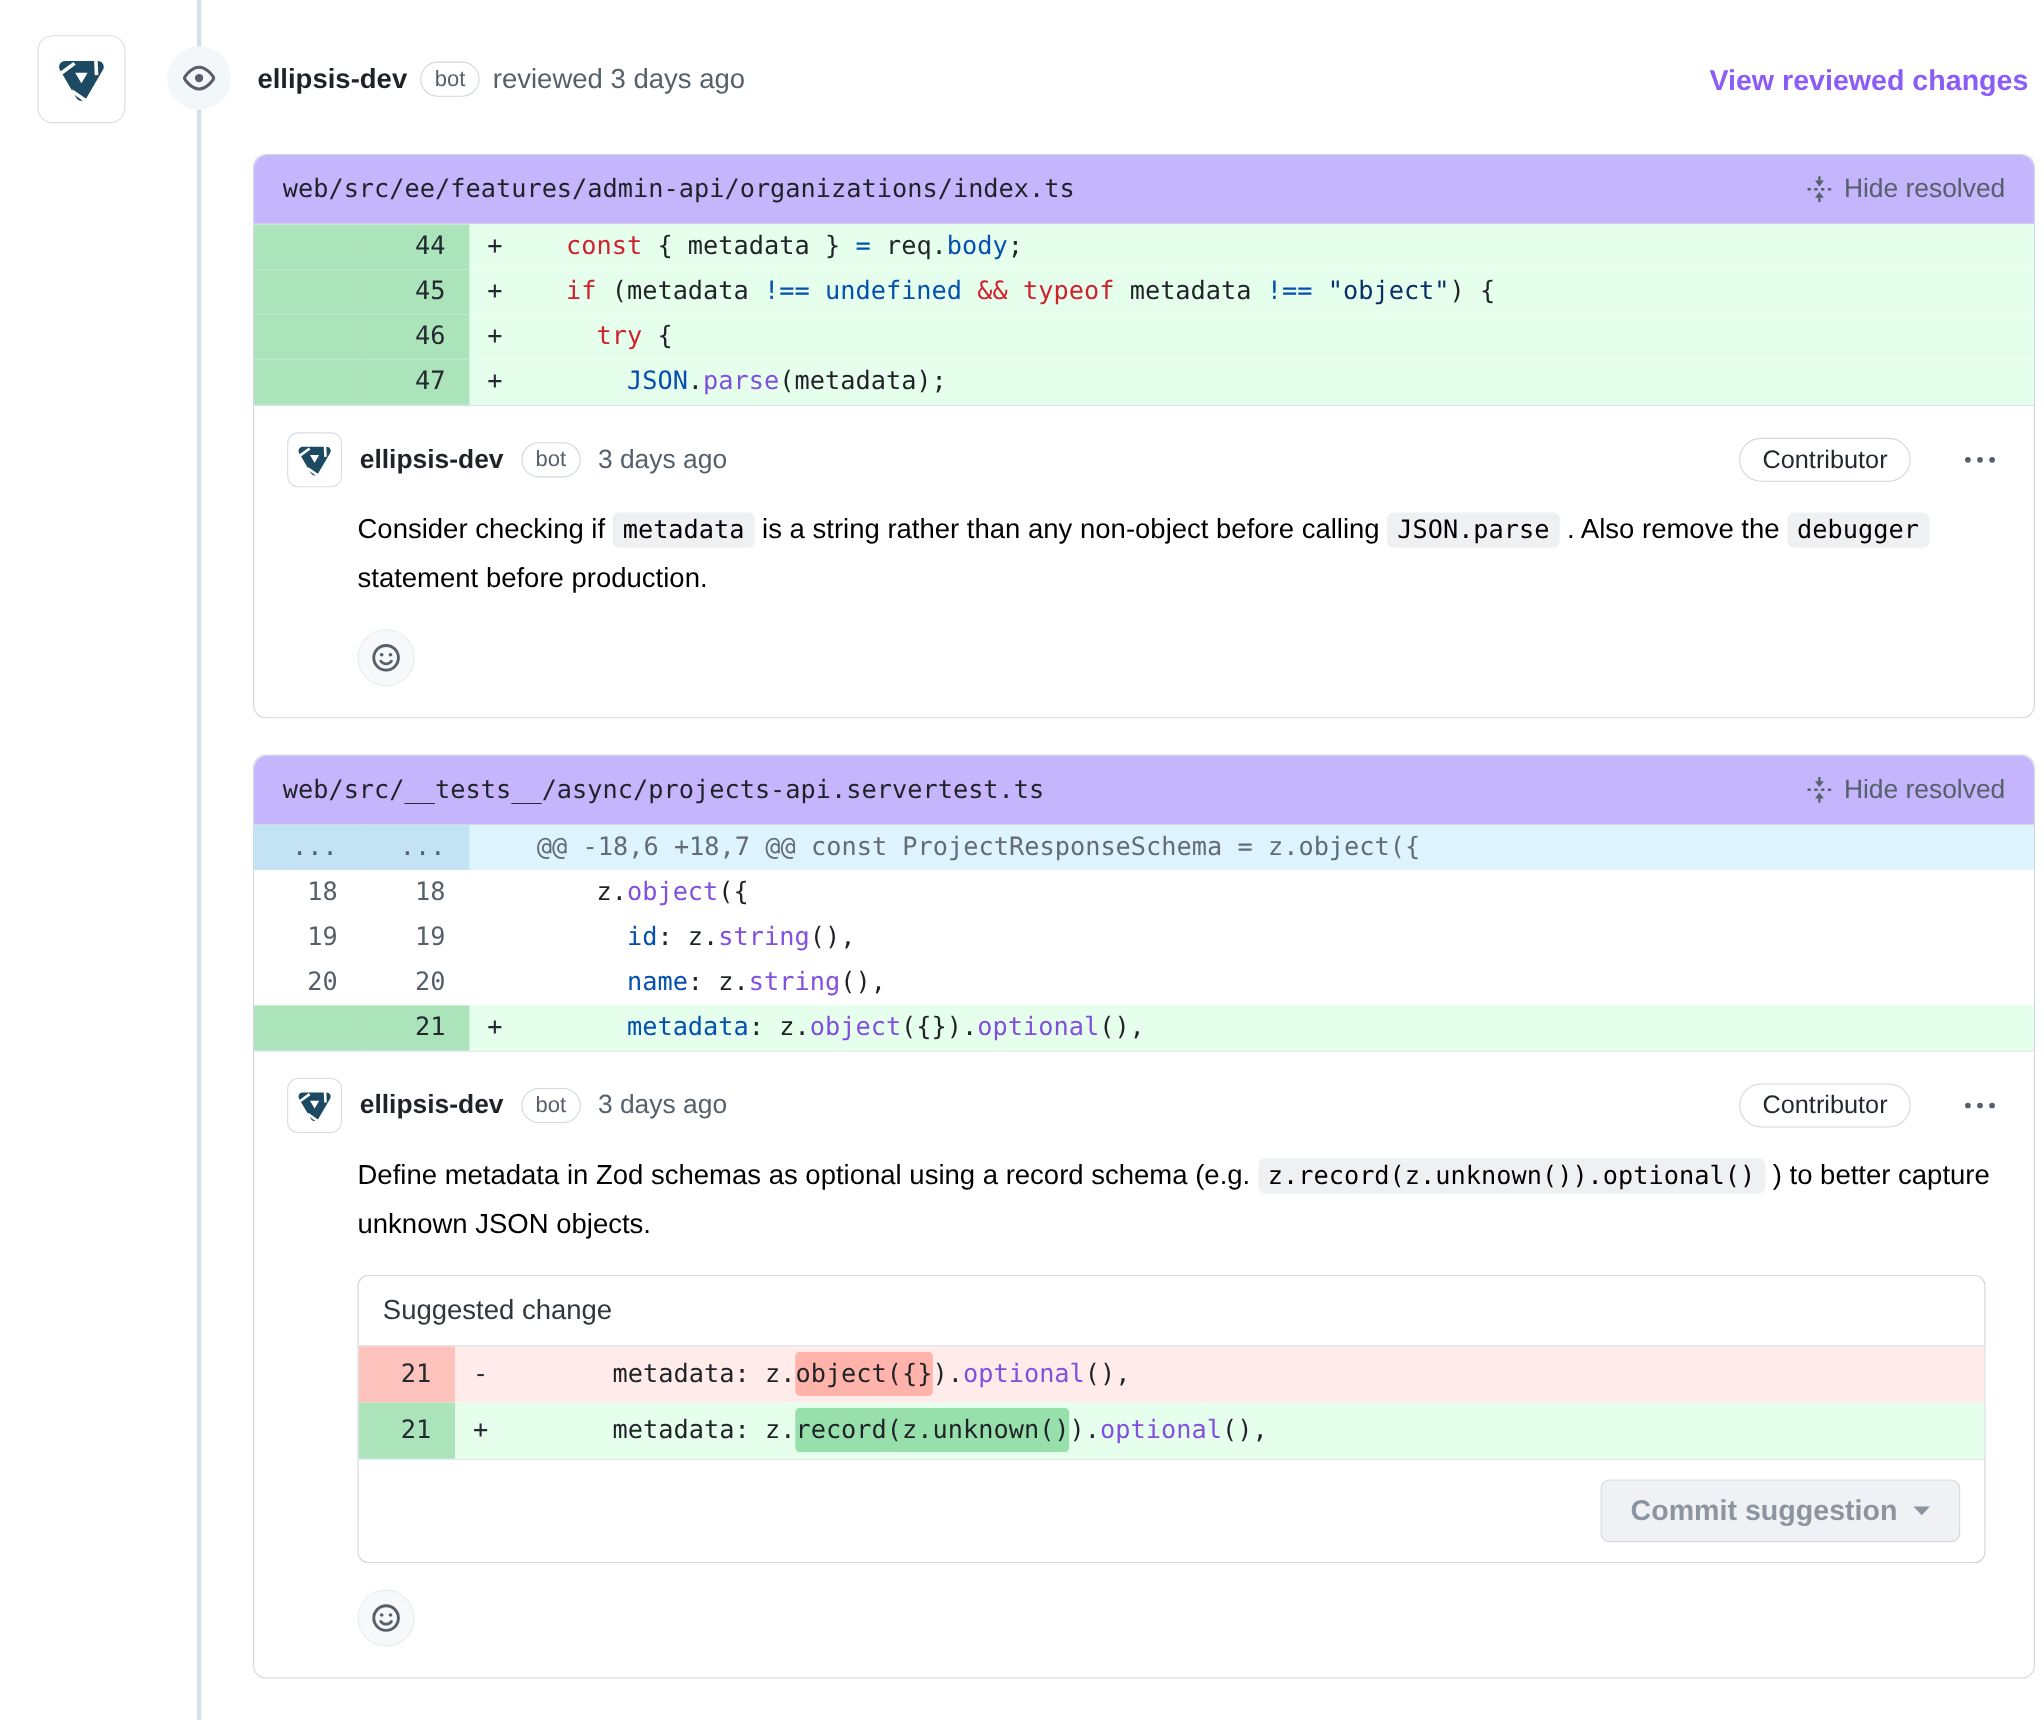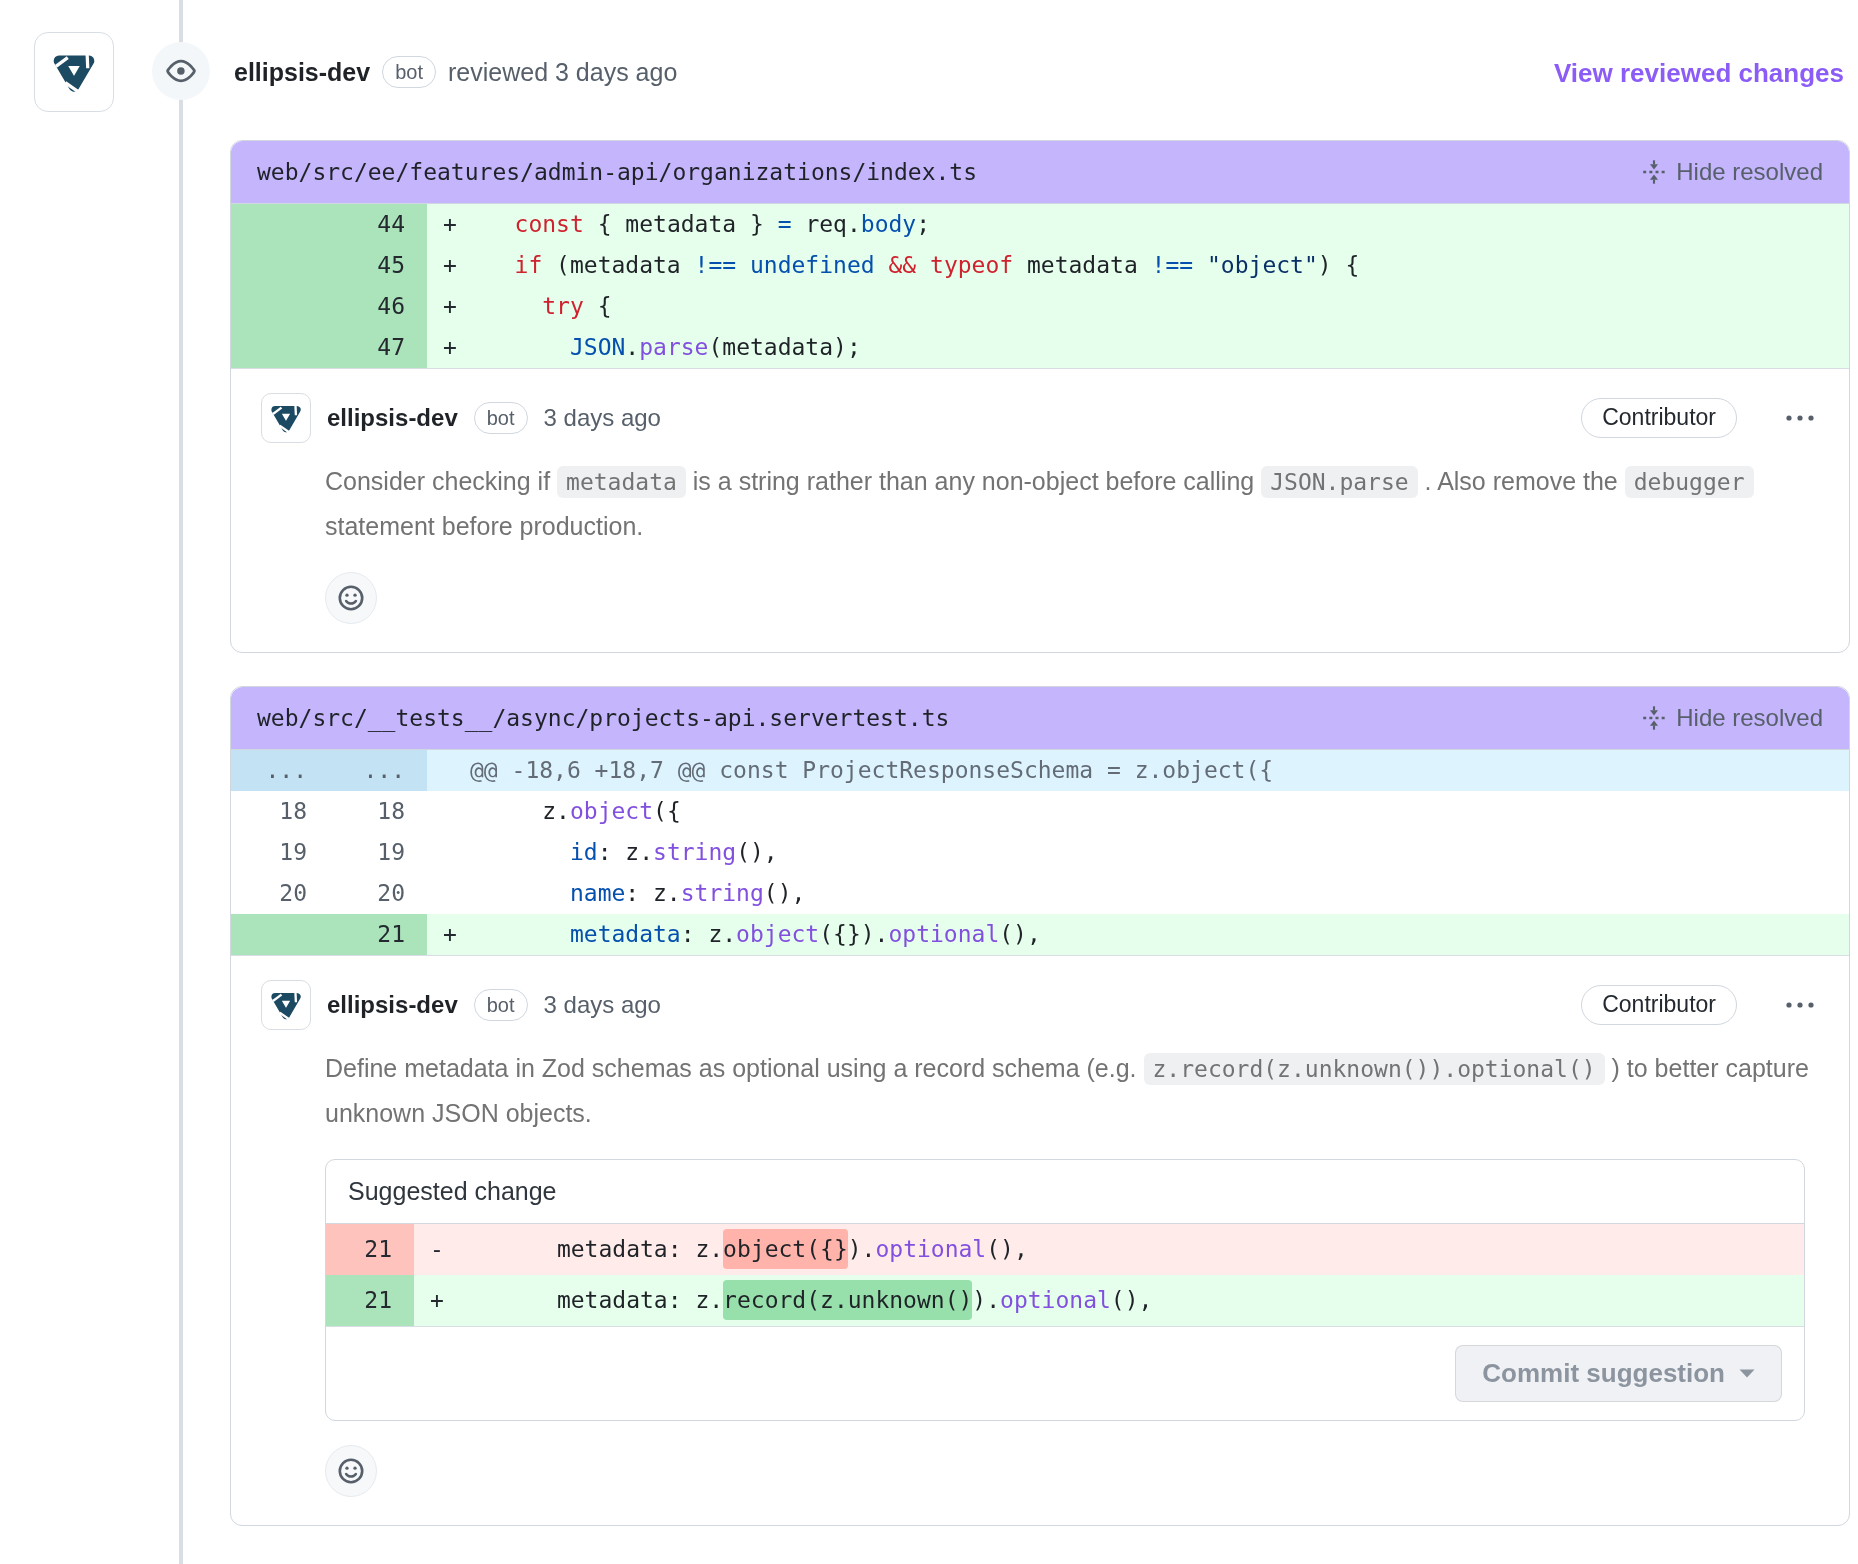--- a/index.html
+++ b/index.html
@@ -36,21 +36,21 @@
   .drow{display:flex;height:41px;line-height:41px;}
   .num{width:98px;flex:none;text-align:right;padding-right:22px;box-sizing:border-box;color:#57606a;}
   .dcode{flex:1;display:flex;min-width:0;}
   .dsign{width:46px;flex:none;text-align:center;color:#24292f;}
   .dpre{white-space:pre;}
   .drow.add .num{background:#abe3bb;color:#24292f;}
   .drow.add .dcode{background:#e6ffec;}
   .drow.del .num{background:#ffc3bd;color:#24292f;}
   .drow.del .dcode{background:#ffebe9;}
   .drow.hunk .num{background:#c3e3f5;color:#57606a;}
-  .drow.hunk .dcode{background:#ddf4ff;padding-left:43px;}
+  .drow.hunk .dcode{background:#ddf4ff;padding-left:61px;}
   .drow.ctx .dcode,.drow.ctx .num{background:#fff;}
   .tk.p{color:#1f2328;}
   .tk.kw{color:#cf222e;}
   .tk.cst{color:#0550ae;}
   .tk.str{color:#0a3069;}
   .tk.fn{color:#8250df;}
   .tk.key{color:#0550ae;}
   .tk.hunktext{color:#636c76;}
   .tk.wdel{background:#ffb3aa;border-radius:4px;padding:7px 0;}
   .tk.wadd{background:#97dfab;border-radius:4px;padding:7px 0;}
@@ -58,21 +58,21 @@
   
   .comment{padding:24px 30px 28px 30px;}
   .c-head{display:flex;align-items:center;gap:16px;}
   .c-avatar{width:48px;height:48px;flex:none;border:1px solid #d8dee4;border-radius:10px;background:#fff;
     display:flex;align-items:center;justify-content:center;}
   .c-name{font-weight:700;font-size:24px;color:#1f2328;}
   .c-time{color:#57606a;font-size:24px;}
   .c-right{margin-left:auto;display:flex;align-items:center;gap:44px;}
   .contrib-pill{font-size:23px;color:#24292f;padding:6px 20px;}
   .kebab-btn{display:flex;align-items:center;cursor:pointer;padding:4px;}
-  .c-body{margin:16px 0 0 64px;max-width:1490px;font-size:25px;line-height:44px;color:#737373;}
+  .c-body{margin:16px 0 0 64px;max-width:1490px;font-size:25px;line-height:44px;color:#000000;}
   .c-body p{margin:0;}
   .c-body code{font-family:"DejaVu Sans Mono",monospace;font-size:23px;background:#eef0f2;
     border-radius:6px;padding:3px 9px;white-space:nowrap;}
   .reaction-btn{margin:24px 0 0 64px;width:50px;height:50px;border-radius:50%;background:#f6f8fa;
     border:1px solid #e7ebef;display:flex;align-items:center;justify-content:center;cursor:pointer;}
 
   
   .sugg-box{margin:24px 14px 0 64px;border:1px solid #d0d7de;border-radius:10px;overflow:hidden;background:#fff;}
   .sugg-title{padding:17px 22px;font-size:25px;color:#30363d;border-bottom:1px solid #d0d7de;}
   .sugg .drow{height:51px;line-height:51px;}

